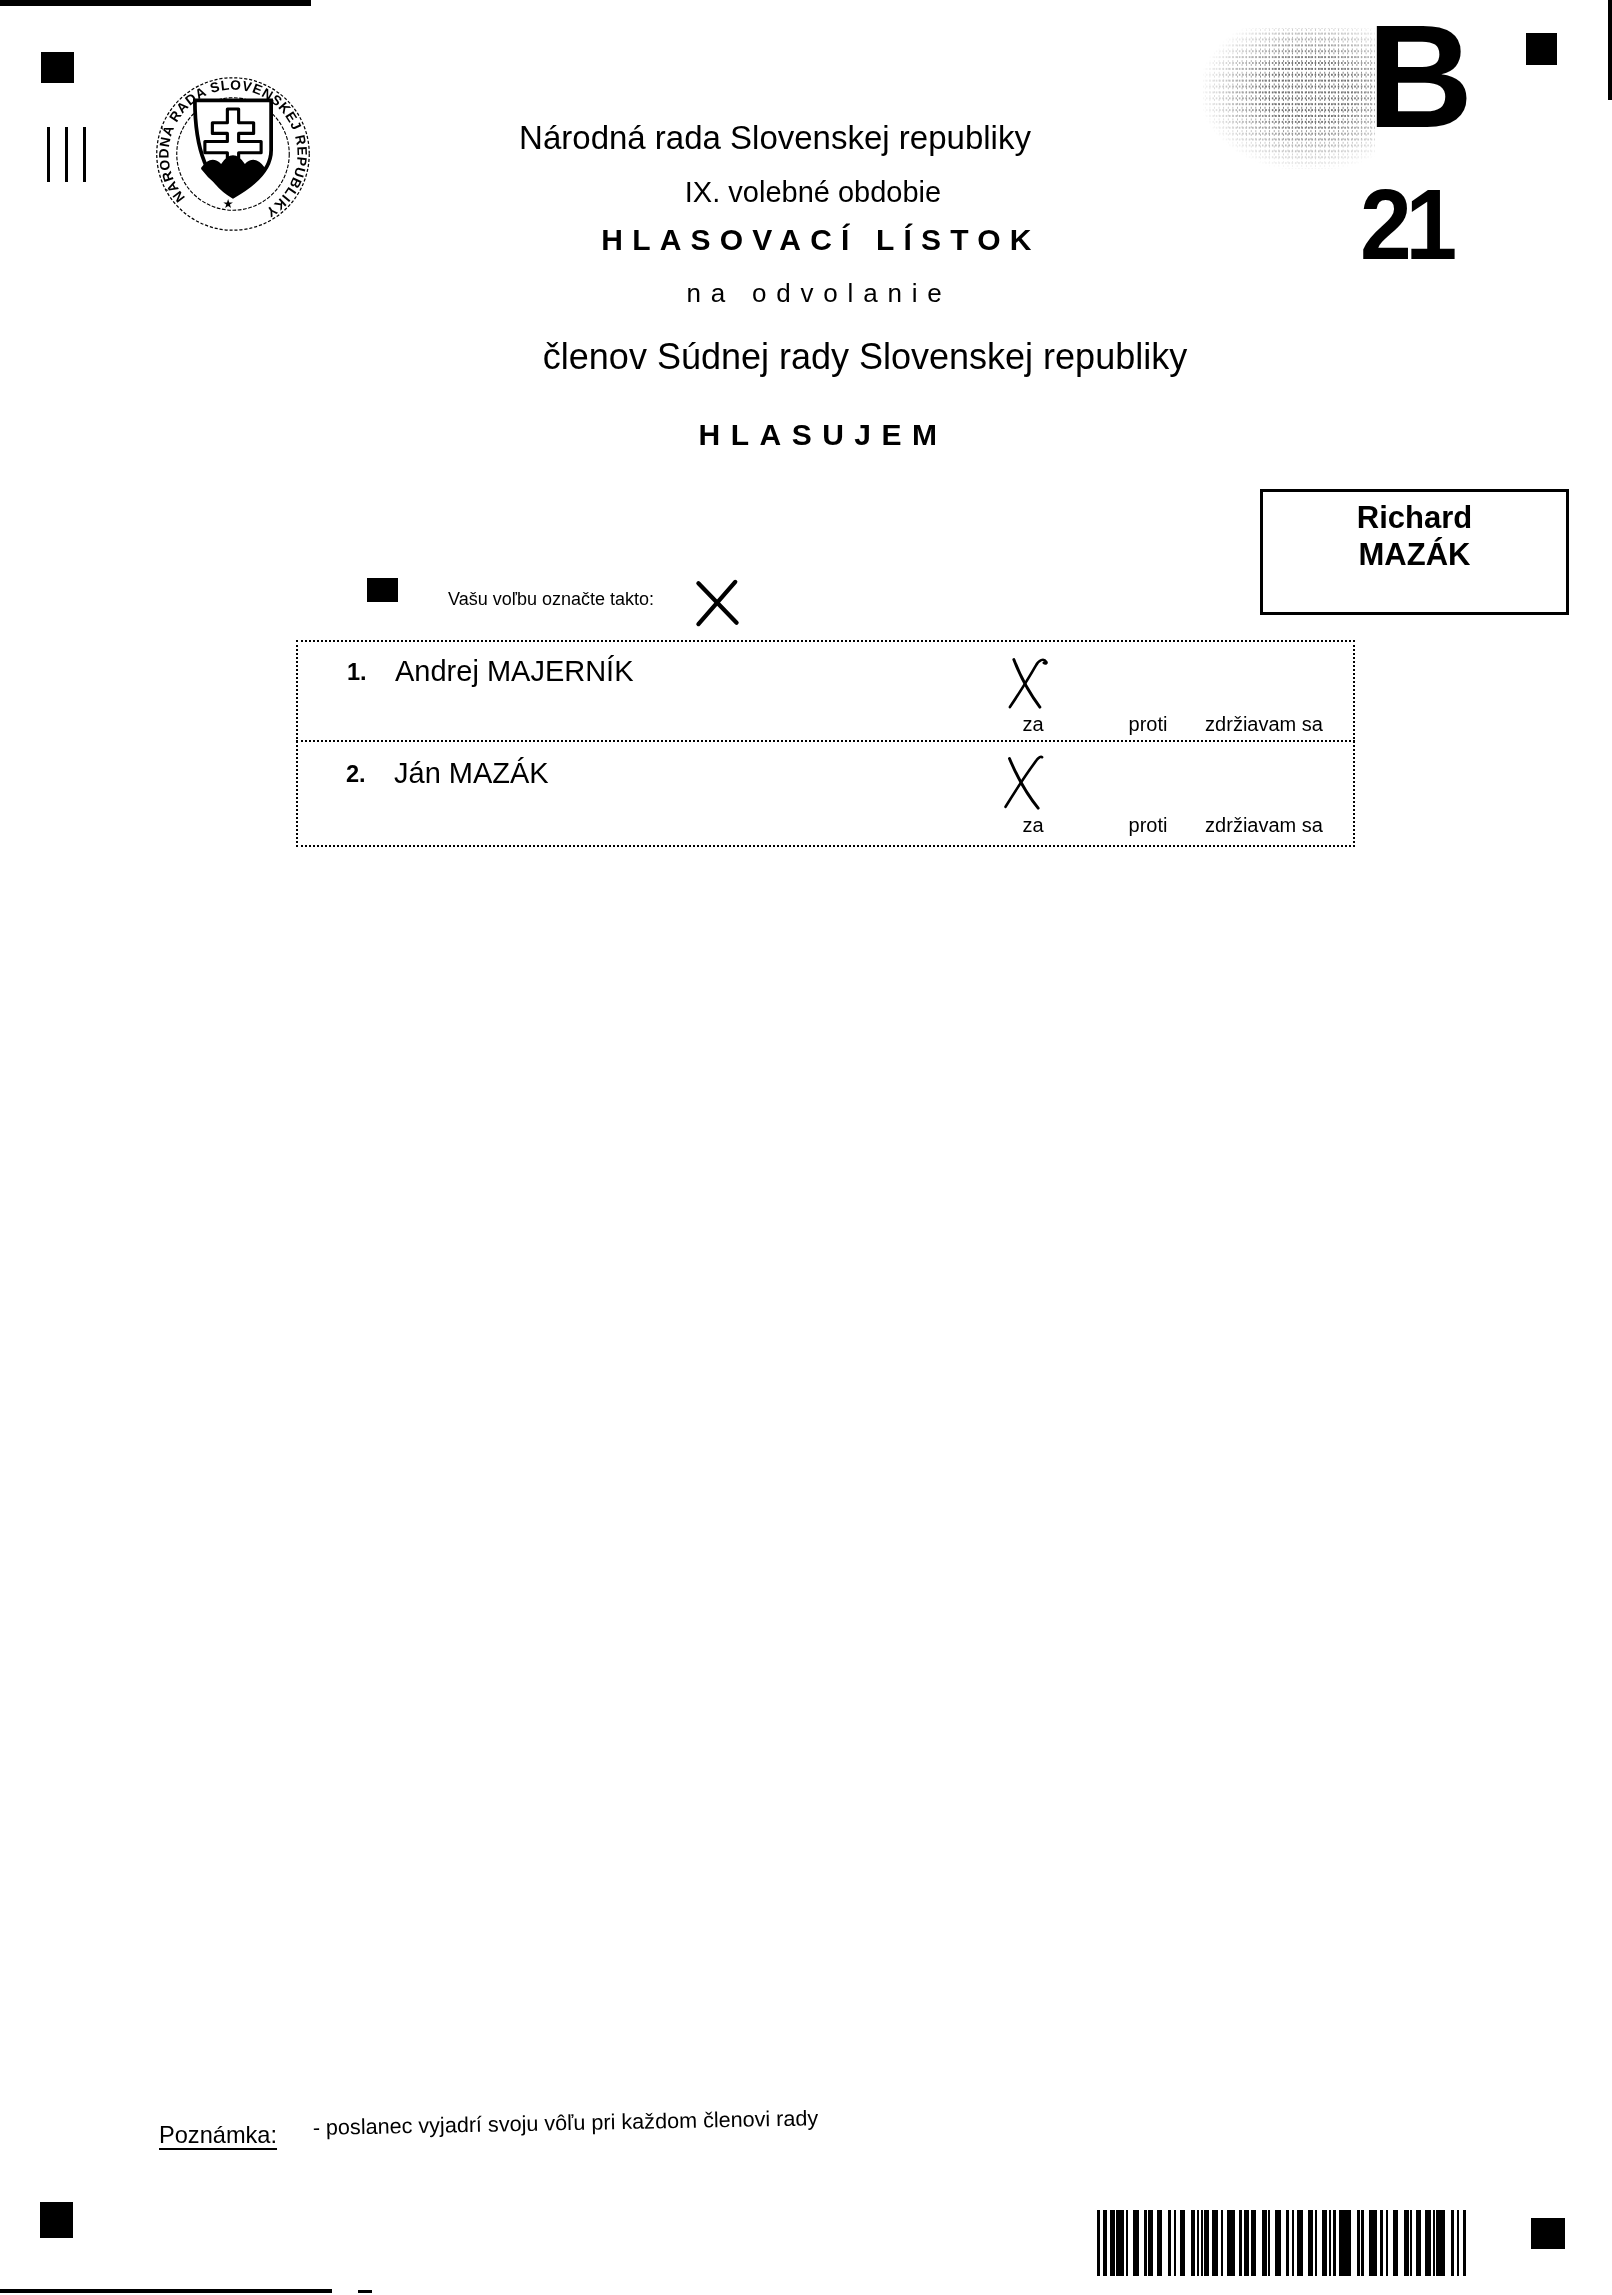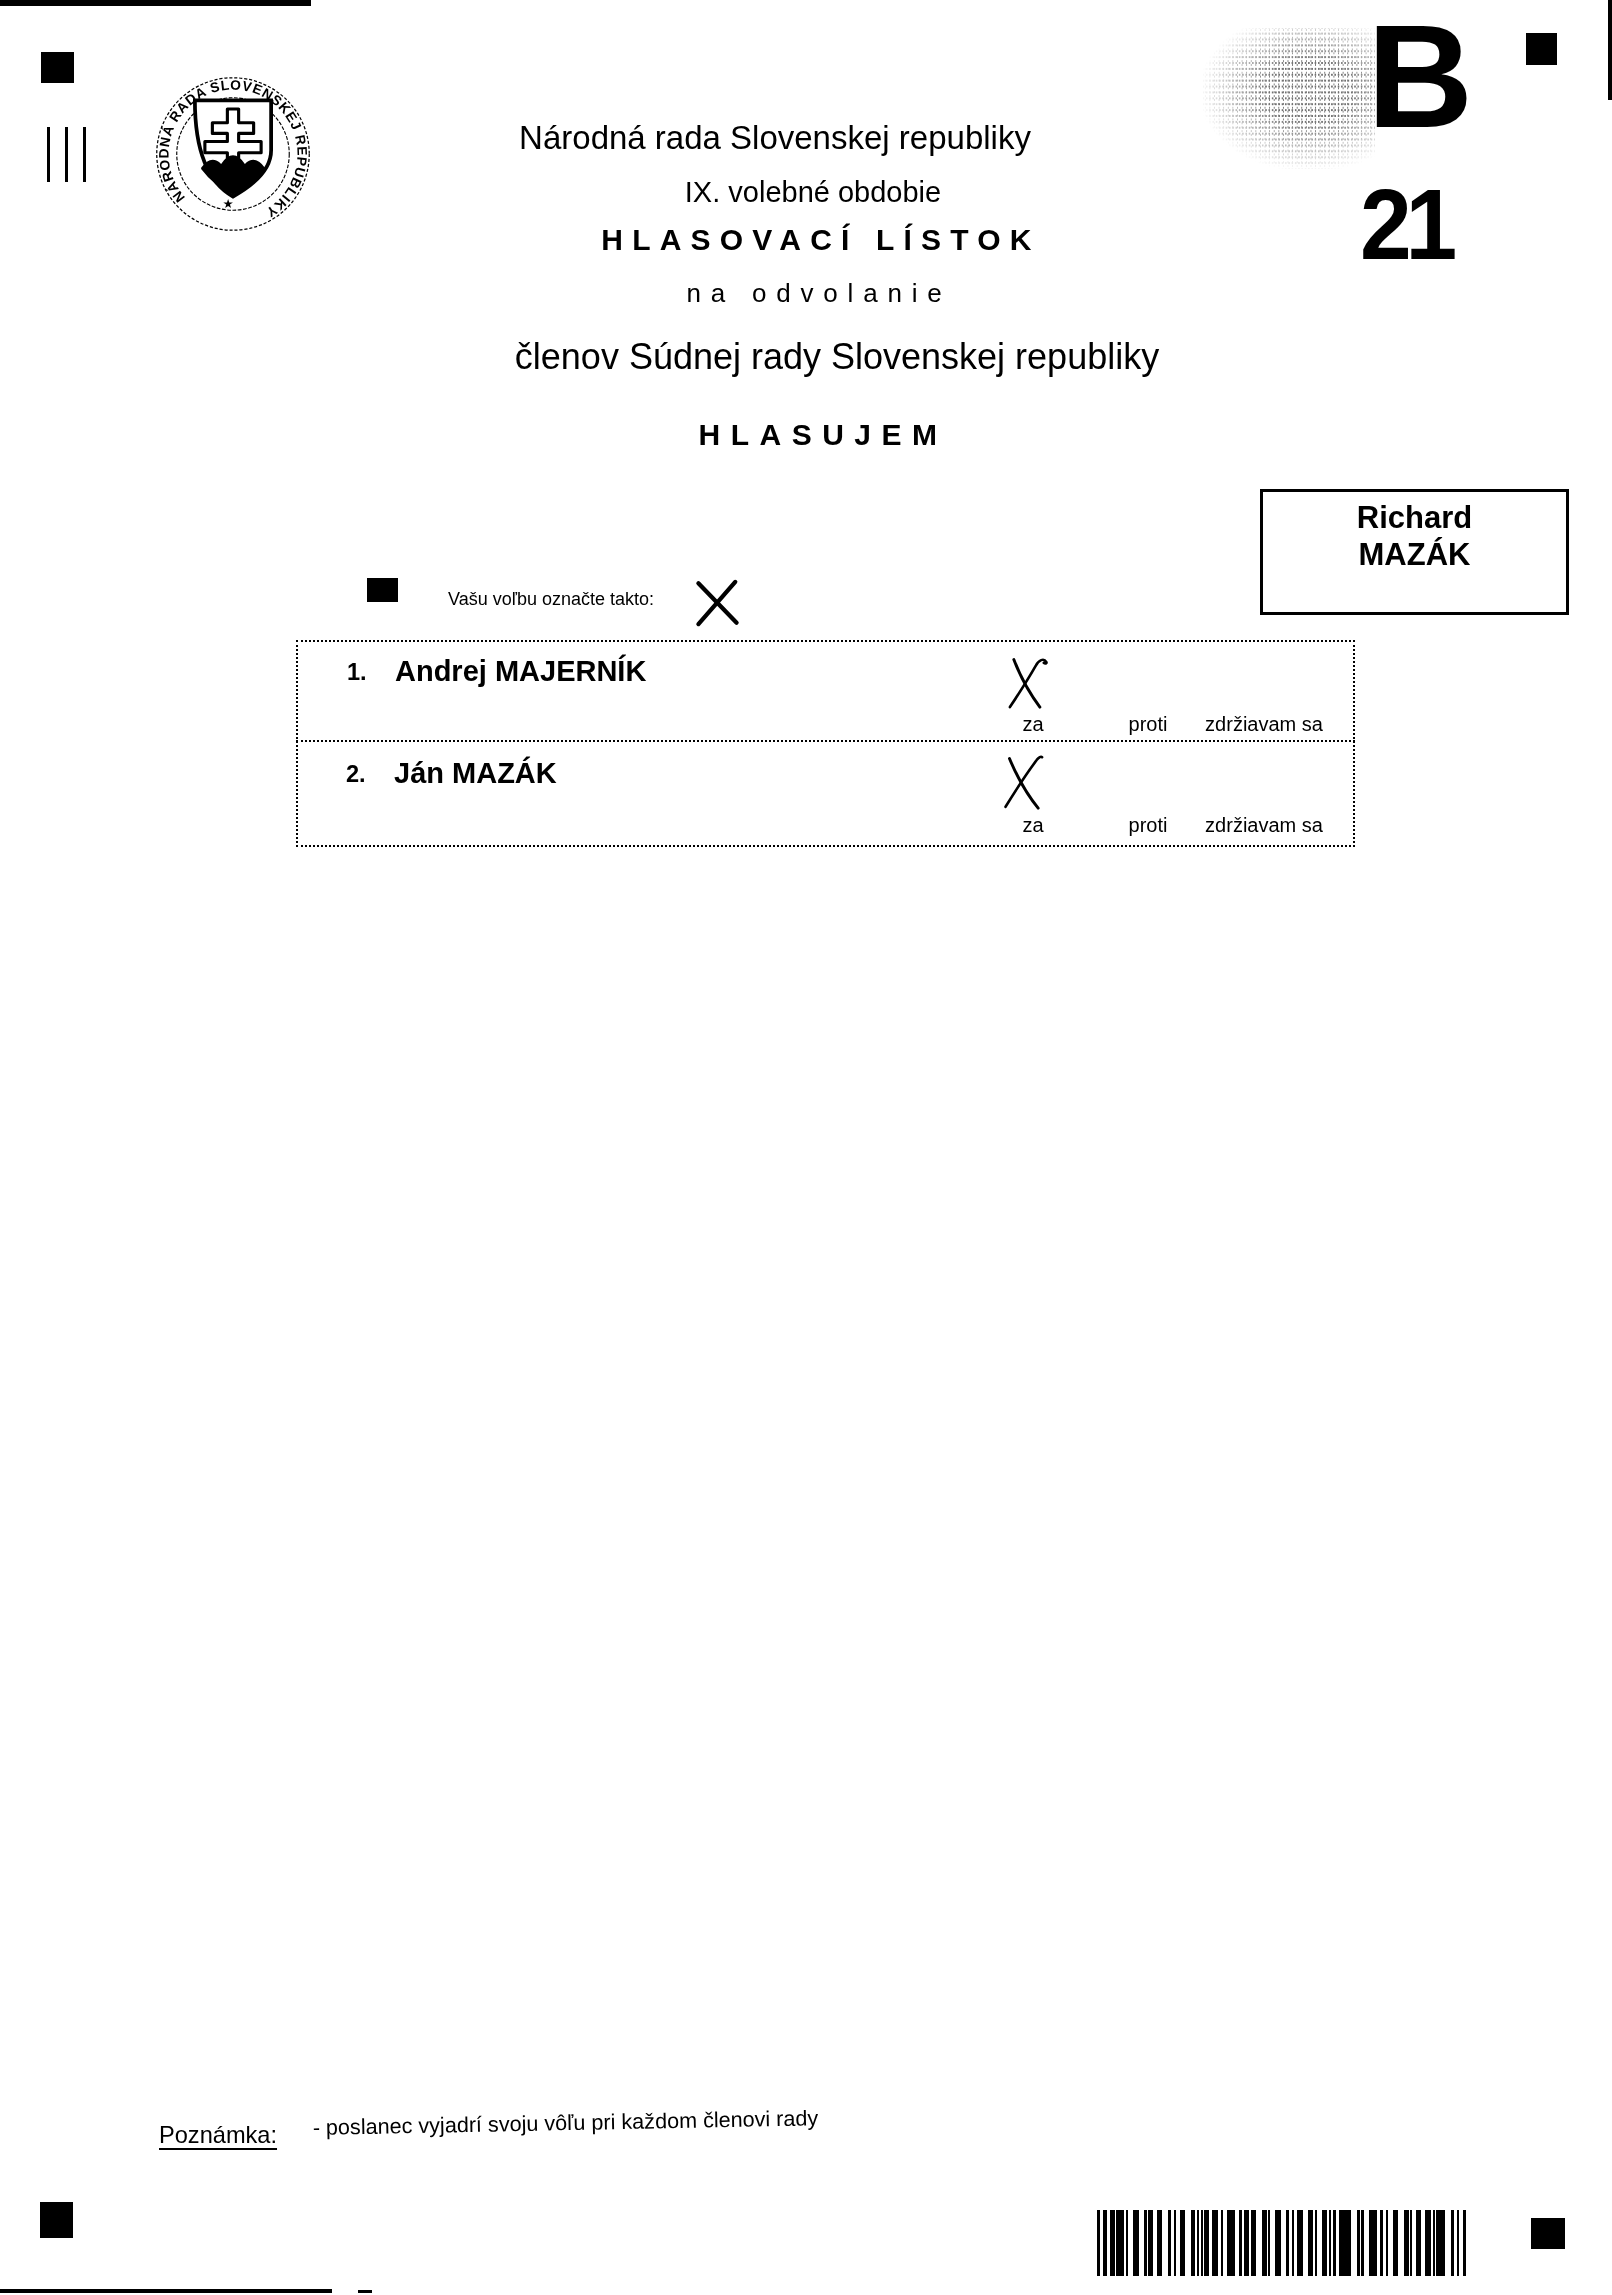--- a/index.html
+++ b/index.html
@@ -28,21 +28,21 @@
 
   
   .seal{left:153px;top:74px;width:160px;height:160px;}
 
   
   .hline{position:absolute;transform:translateX(-50%);white-space:nowrap;}
   .h-inst{left:775px;top:119px;font-size:33px;}
   .h-term{left:813px;top:176px;font-size:29px;}
   .h-title{left:821px;top:223px;font-size:30px;font-weight:bold;letter-spacing:9.2px;}
   .h-sub{left:819px;top:278px;font-size:26px;letter-spacing:9.8px;}
-  .h-subject{left:837px;top:336px;font-size:36px;}
+  .h-subject{left:865px;top:336px;font-size:36px;}
   .h-vote{left:823px;top:418px;font-size:30px;font-weight:bold;letter-spacing:10.5px;}
 
   
   .smudge{left:1203px;top:27.5px;width:172px;height:141px;
     background-image:radial-gradient(#000 0.7px,transparent 1px),radial-gradient(#000 0.6px,transparent 0.9px);
     background-size:4.6px 3.9px,3.3px 5.9px;background-position:0 0,2px 2.6px;opacity:.55;
     -webkit-mask-image:radial-gradient(ellipse at 62% 45%,#000 28%,transparent 74%);
     mask-image:radial-gradient(ellipse at 62% 45%,#000 28%,transparent 74%);}
   .big-b{left:1367px;top:3.3px;font-size:147px;font-weight:bold;line-height:1;letter-spacing:0;}
   .big-num{left:1360px;top:174px;font-size:100px;font-weight:bold;line-height:1;letter-spacing:-6.6px;transform:scaleX(.93);transform-origin:left top;}
@@ -54,21 +54,21 @@
 
   
   .instr-sq{left:367px;top:578px;width:31px;height:24px;}
   .instr-text{left:448px;top:589px;font-size:18px;white-space:nowrap;}
   .instr-x{left:693px;top:578px;width:49px;height:50px;}
 
   
   .vote-box{left:296px;top:640px;width:1055px;height:203px;border:2px dotted #000;box-sizing:content-box;}
   .vote-divider{position:absolute;left:-2px;top:98px;width:1059px;border-top:2px dotted #000;}
   .cand-num{position:absolute;font-size:23.6px;font-weight:bold;}
-  .cand-name{position:absolute;font-size:29px;font-weight:bold;white-space:nowrap;}
+  .cand-name{position:absolute;font-size:29px;font-weight:normal;white-space:nowrap;}
   .opt{position:absolute;font-size:20px;transform:translateX(-50%);white-space:nowrap;}
   .hand-x{position:absolute;}
   .n1{left:49px;top:17px;}  .nm1{left:97px;top:13px;}
   .x1{left:704px;top:13px;width:51px;height:56px;}
   .o1a{left:735px;top:71px;} .o1b{left:850px;top:71px;} .o1c{left:966px;top:71px;}
   .n2{left:48px;top:119px;} .nm2{left:96px;top:115px;text-align:right;}
   .x2{left:701px;top:110px;width:47px;height:60px;}
   .o2a{left:735px;top:172px;} .o2b{left:850px;top:172px;} .o2c{left:966px;top:172px;}
 
   

